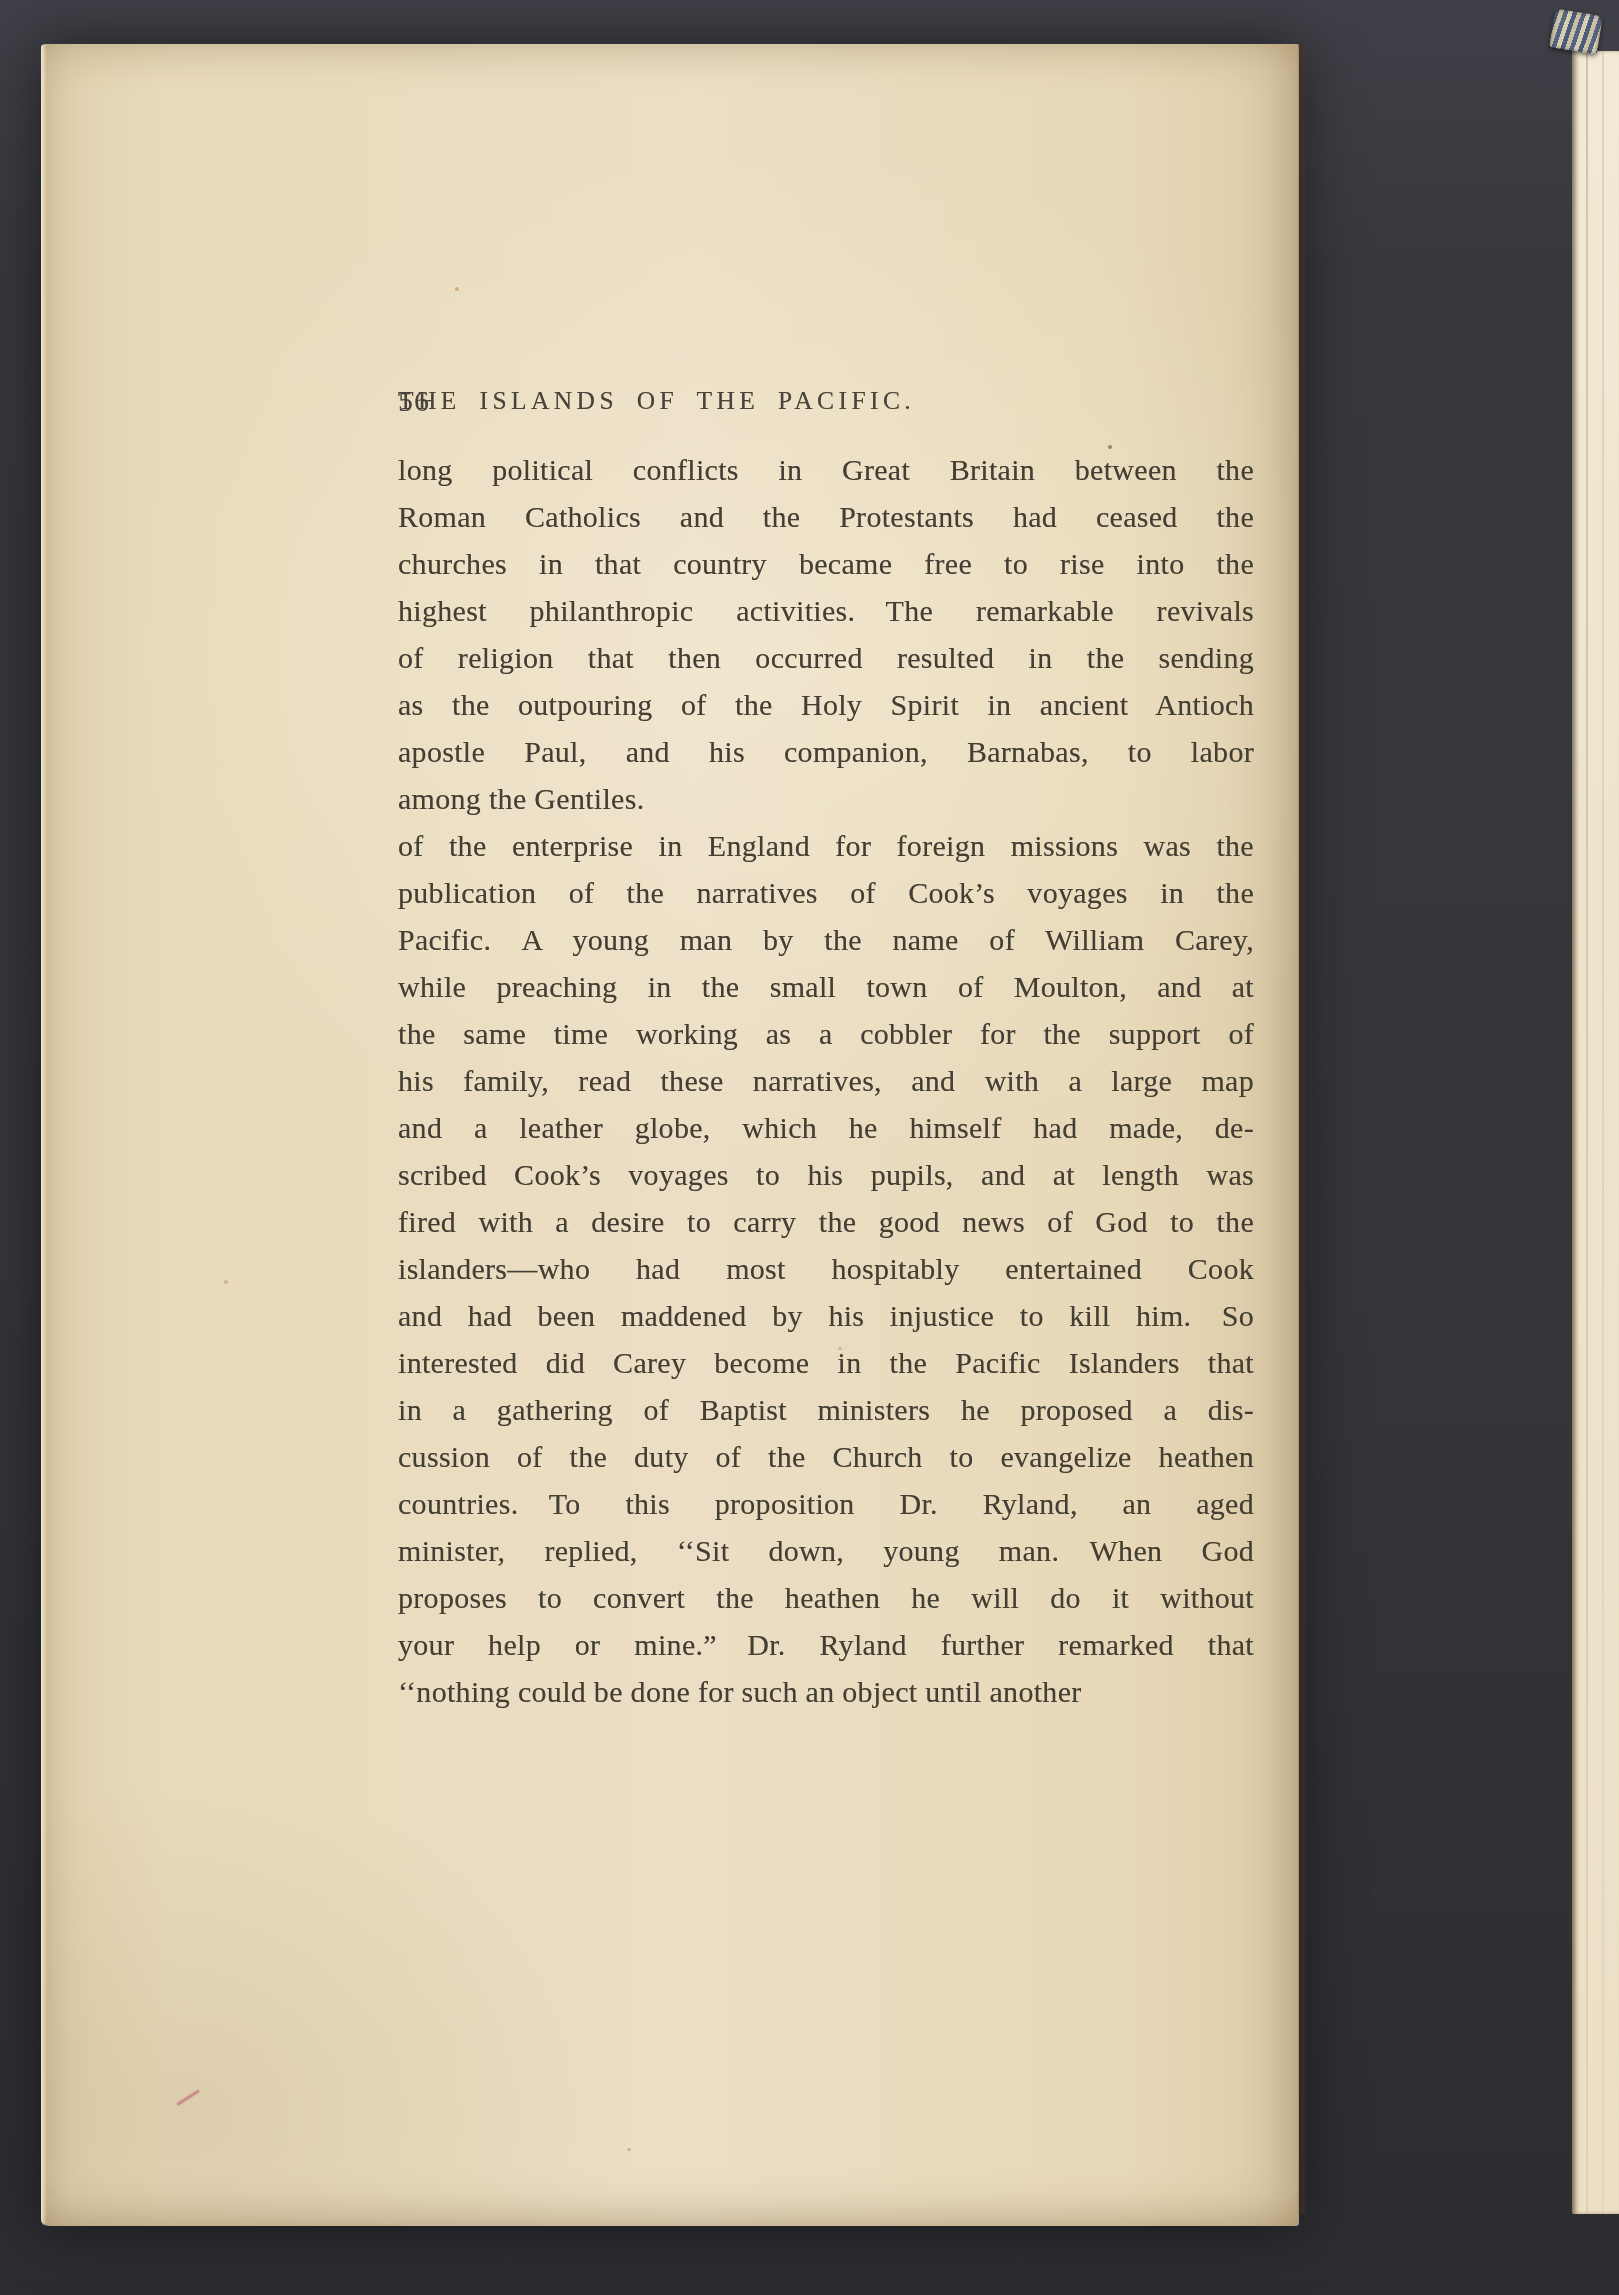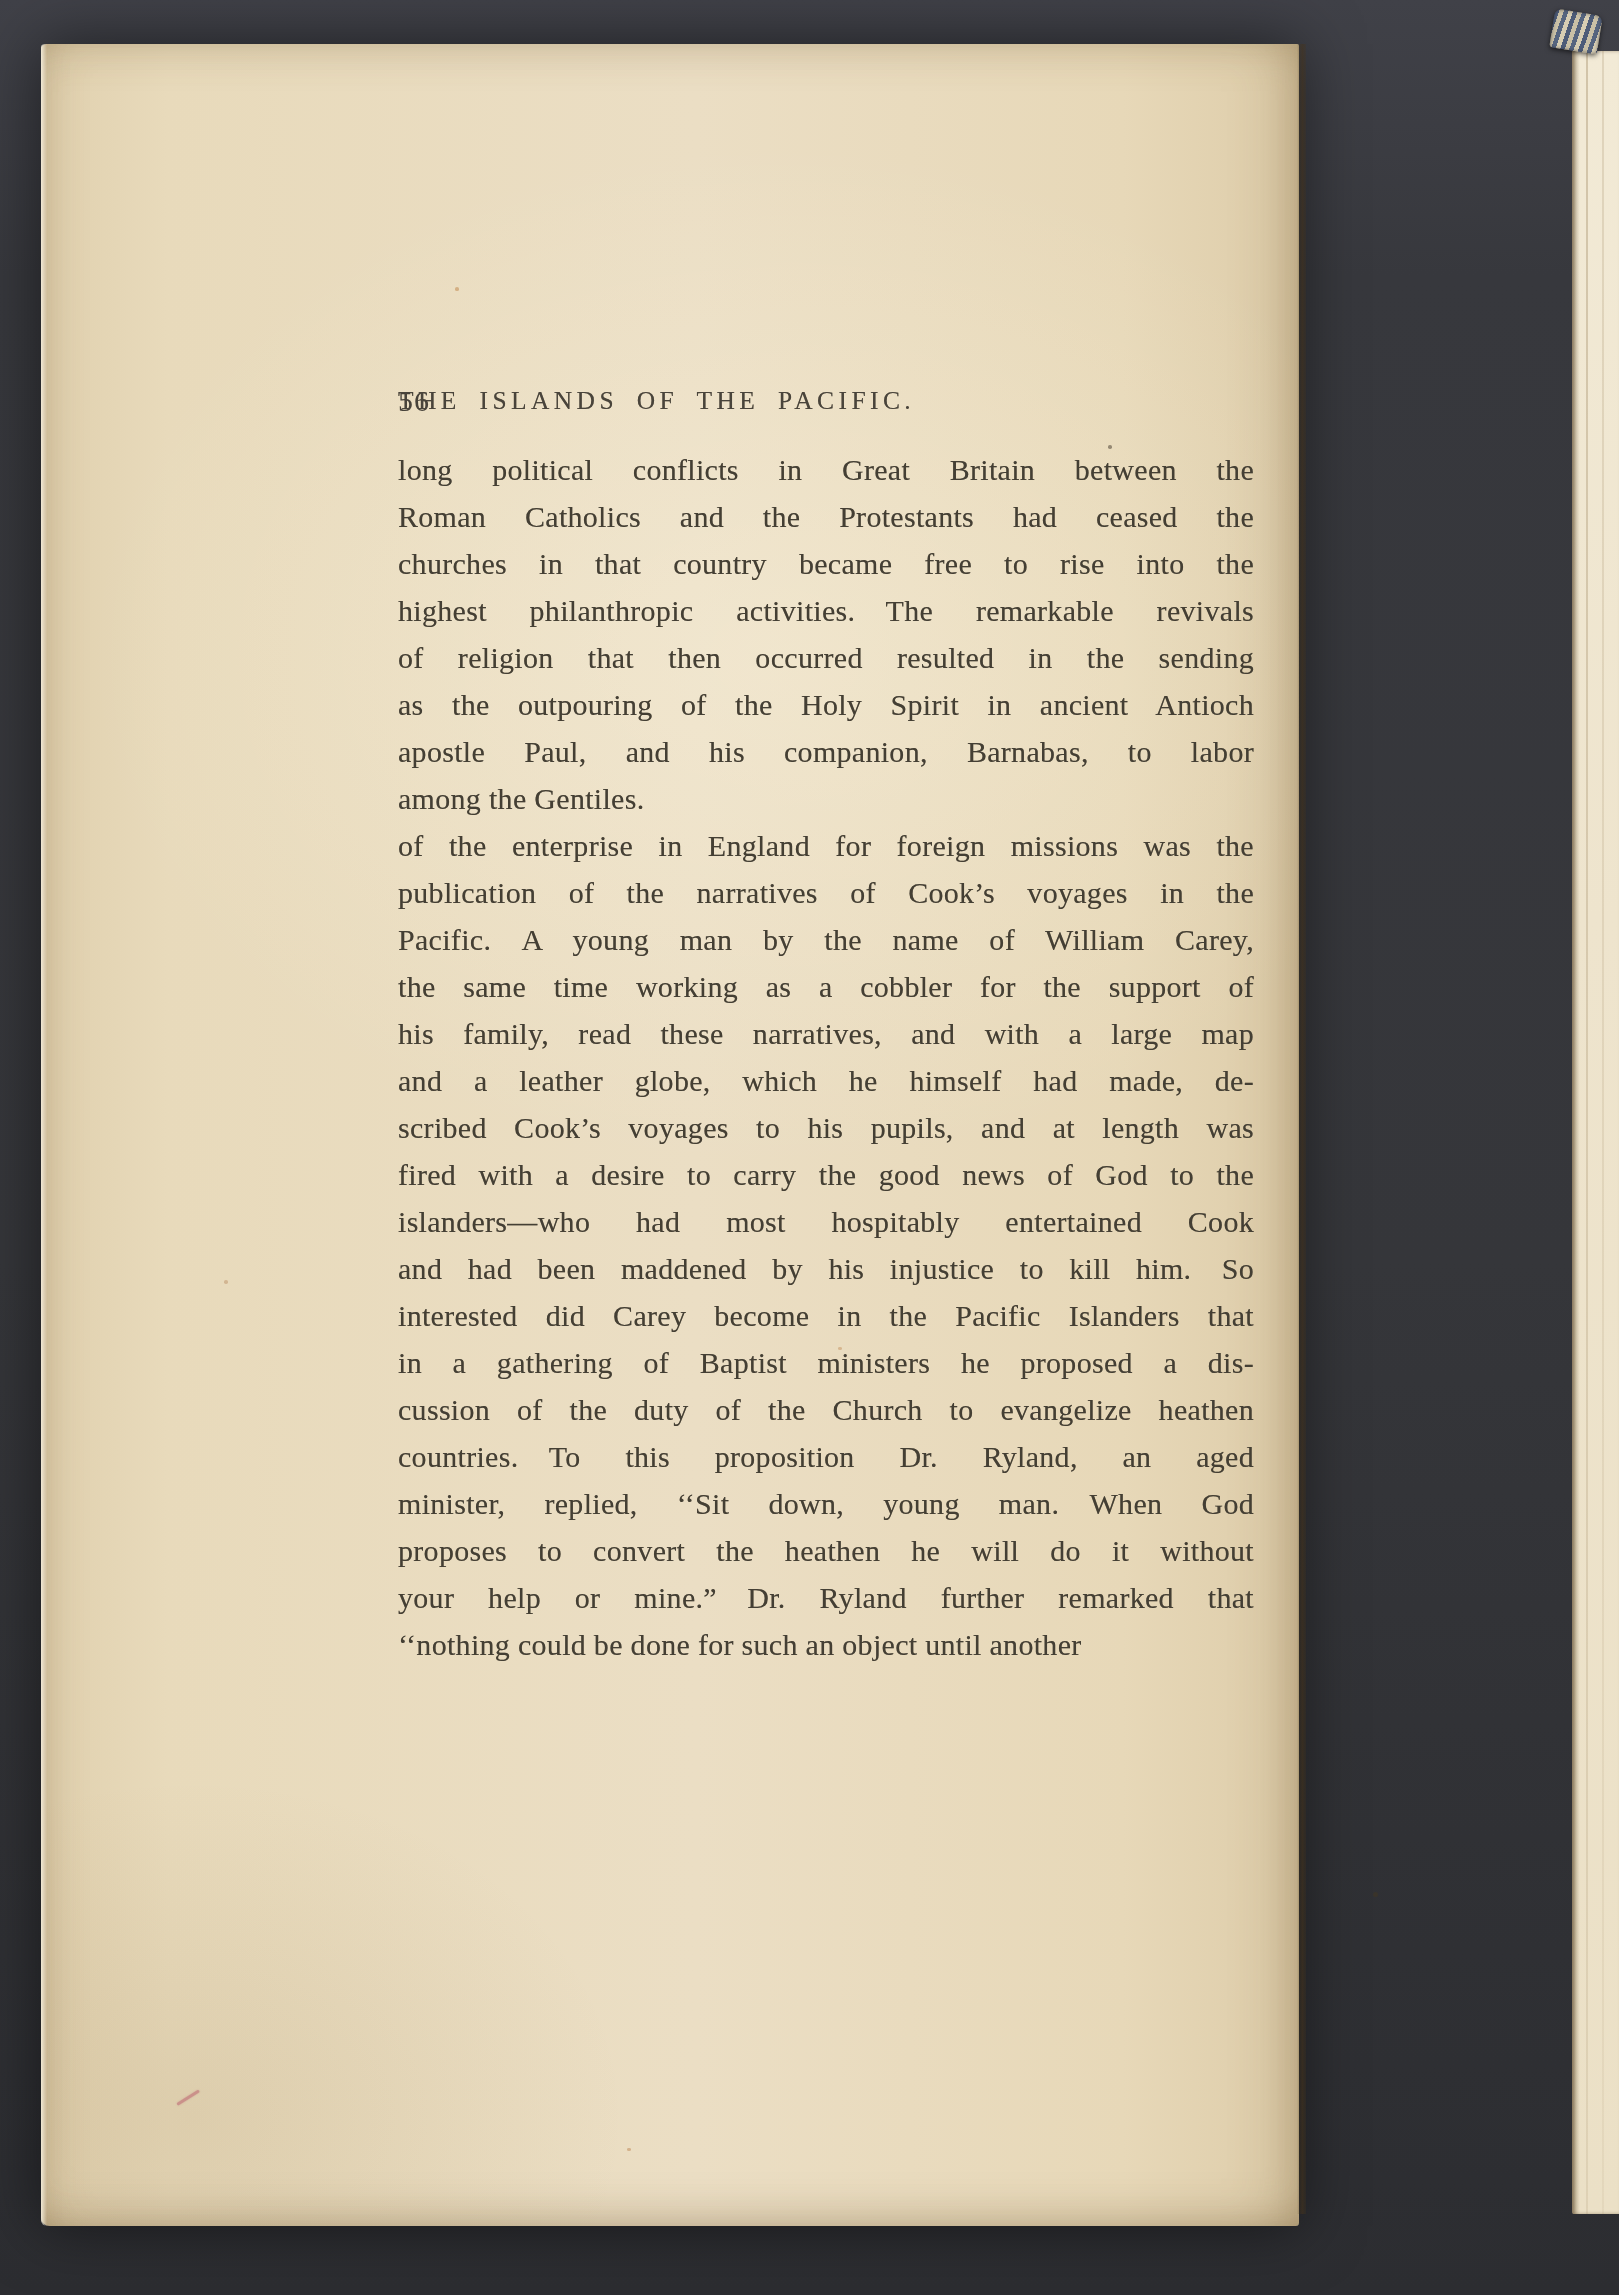--- a/index.html
+++ b/index.html
@@ -152,20 +152,21 @@
           <div class="line">Roman Catholics and the Protestants had ceased the</div>
           <div class="line">churches in that country became free to rise into the</div>
           <div class="line">highest philanthropic activities. The remarkable revivals</div>
           <div class="line">of religion that then occurred resulted in the sending</div>
           <div class="line">as the outpouring of the Holy Spirit in ancient Antioch</div>
           <div class="line">apostle Paul, and his companion, Barnabas, to labor</div>
           <div class="line para-last">among the Gentiles.</div>
           <div class="line">of the enterprise in England for foreign missions was the</div>
           <div class="line">publication of the narratives of Cook’s voyages in the</div>
           <div class="line">Pacific. A young man by the name of William Carey,</div>
+          <div class="line">while preaching in the small town of Moulton, and at</div>
           <div class="line">the same time working as a cobbler for the support of</div>
           <div class="line">his family, read these narratives, and with a large map</div>
           <div class="line">and a leather globe, which he himself had made, de-</div>
           <div class="line">scribed Cook’s voyages to his pupils, and at length was</div>
           <div class="line">fired with a desire to carry the good news of God to the</div>
           <div class="line">islanders—who had most hospitably entertained Cook</div>
           <div class="line">and had been maddened by his injustice to kill him. So</div>
           <div class="line">interested did Carey become in the Pacific Islanders that</div>
           <div class="line">in a gathering of Baptist ministers he proposed a dis-</div>
           <div class="line">cussion of the duty of the Church to evangelize heathen</div>

